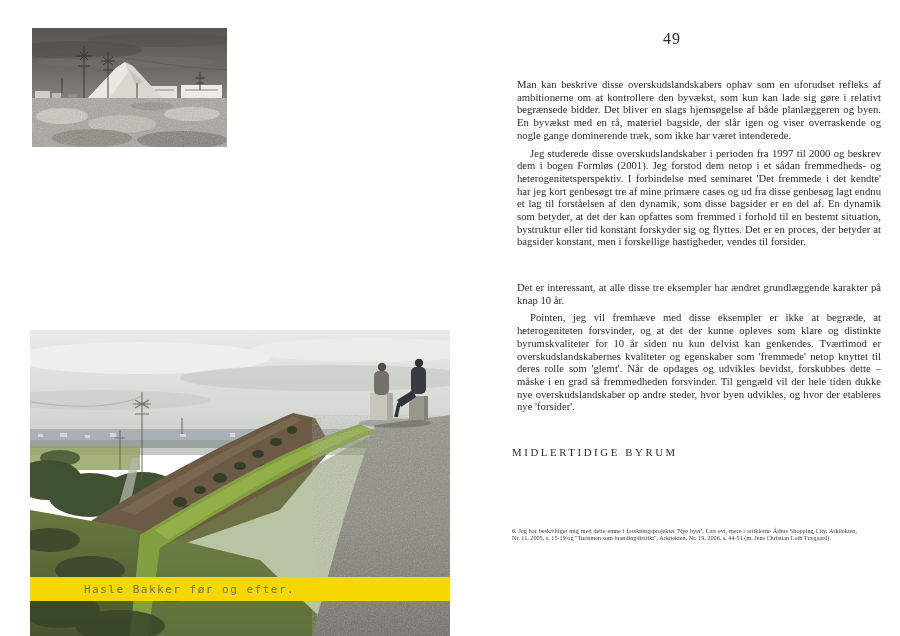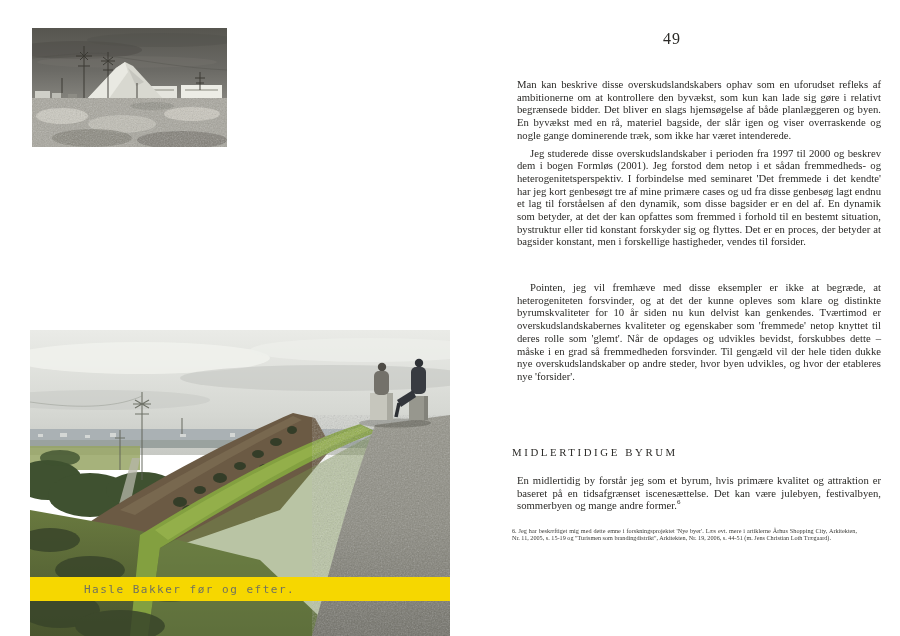--- a/index.html
+++ b/index.html
@@ -193,24 +193,22 @@
   </div>
 
   <div id="page-number">49</div>
 
   <div id="block-a" class="textcol">
     <p>Man kan beskrive disse overskudslandskabers ophav som en uforudset refleks af ambitionerne om at kontrollere den byvækst, som kun kan lade sig gøre i relativt begrænsede bidder. Det bliver en slags hjemsøgelse af både planlæggeren og byen. En byvækst med en rå, materiel bagside, der slår igen og viser overraskende og nogle gange dominerende træk, som ikke har været intenderede.</p>
     <p class="indent">Jeg studerede disse overskudslandskaber i perioden fra 1997 til 2000 og beskrev dem i bogen Formløs (2001). Jeg forstod dem netop i et sådan fremmedheds- og heterogenitetsperspektiv. I forbindelse med seminaret 'Det fremmede i det kendte' har jeg kort genbesøgt tre af mine primære cases og ud fra disse genbesøg lagt endnu et lag til forståelsen af den dynamik, som disse bagsider er en del af. En dynamik som betyder, at det der kan opfattes som fremmed i forhold til en bestemt situation, bystruktur eller tid konstant forskyder sig og flyttes. Det er en proces, der betyder at bagsider konstant, men i forskellige hastigheder, vendes til forsider.</p>
   </div>
 
   <div id="block-b" class="textcol">
+    <p>Det er interessant, at alle disse tre eksempler har ændret grundlæggende karakter på knap 10 år.</p>
     <p class="indent">Pointen, jeg vil fremhæve med disse eksempler er ikke at begræde, at heterogeniteten forsvinder, og at det der kunne opleves som klare og distinkte byrumskvaliteter for 10 år siden nu kun delvist kan genkendes. Tværtimod er overskudslandskabernes kvaliteter og egenskaber som 'fremmede' netop knyttet til deres rolle som 'glemt'. Når de opdages og udvikles bevidst, forskubbes dette – måske i en grad så fremmedheden forsvinder. Til gengæld vil der hele tiden dukke nye overskudslandskaber op andre steder, hvor byen udvikles, og hvor der etableres nye 'forsider'.</p>
   </div>
 
   <div id="section-heading">MIDLERTIDIGE BYRUM</div>
 
-  <div id="block-c" class="textcol">
-    <p><span>En midlertidig by forstår jeg som et byrum, hvis primære kvalitet og attraktion er baseret på en tidsafgrænset iscenesættelse. Det kan være julebyen, festivalbyen, sommerbyen og mange andre former.</span><sup>6</sup></p>
-  </div>
 
   <div id="footnote">6. Jeg har beskæftiget mig med dette emne i forskningsprojektet 'Nye byer'. Læs evt. mere i artiklerne Århus Shopping City, Arkitekten, Nr. 11, 2005, s. 15-19 og "Turismen som brandingdistrikt", Arkitekten, Nr. 19, 2006, s. 44-51 (m. Jens Christian Loth Trægaard).</div>
 
 </div>
 
 </body></html>

